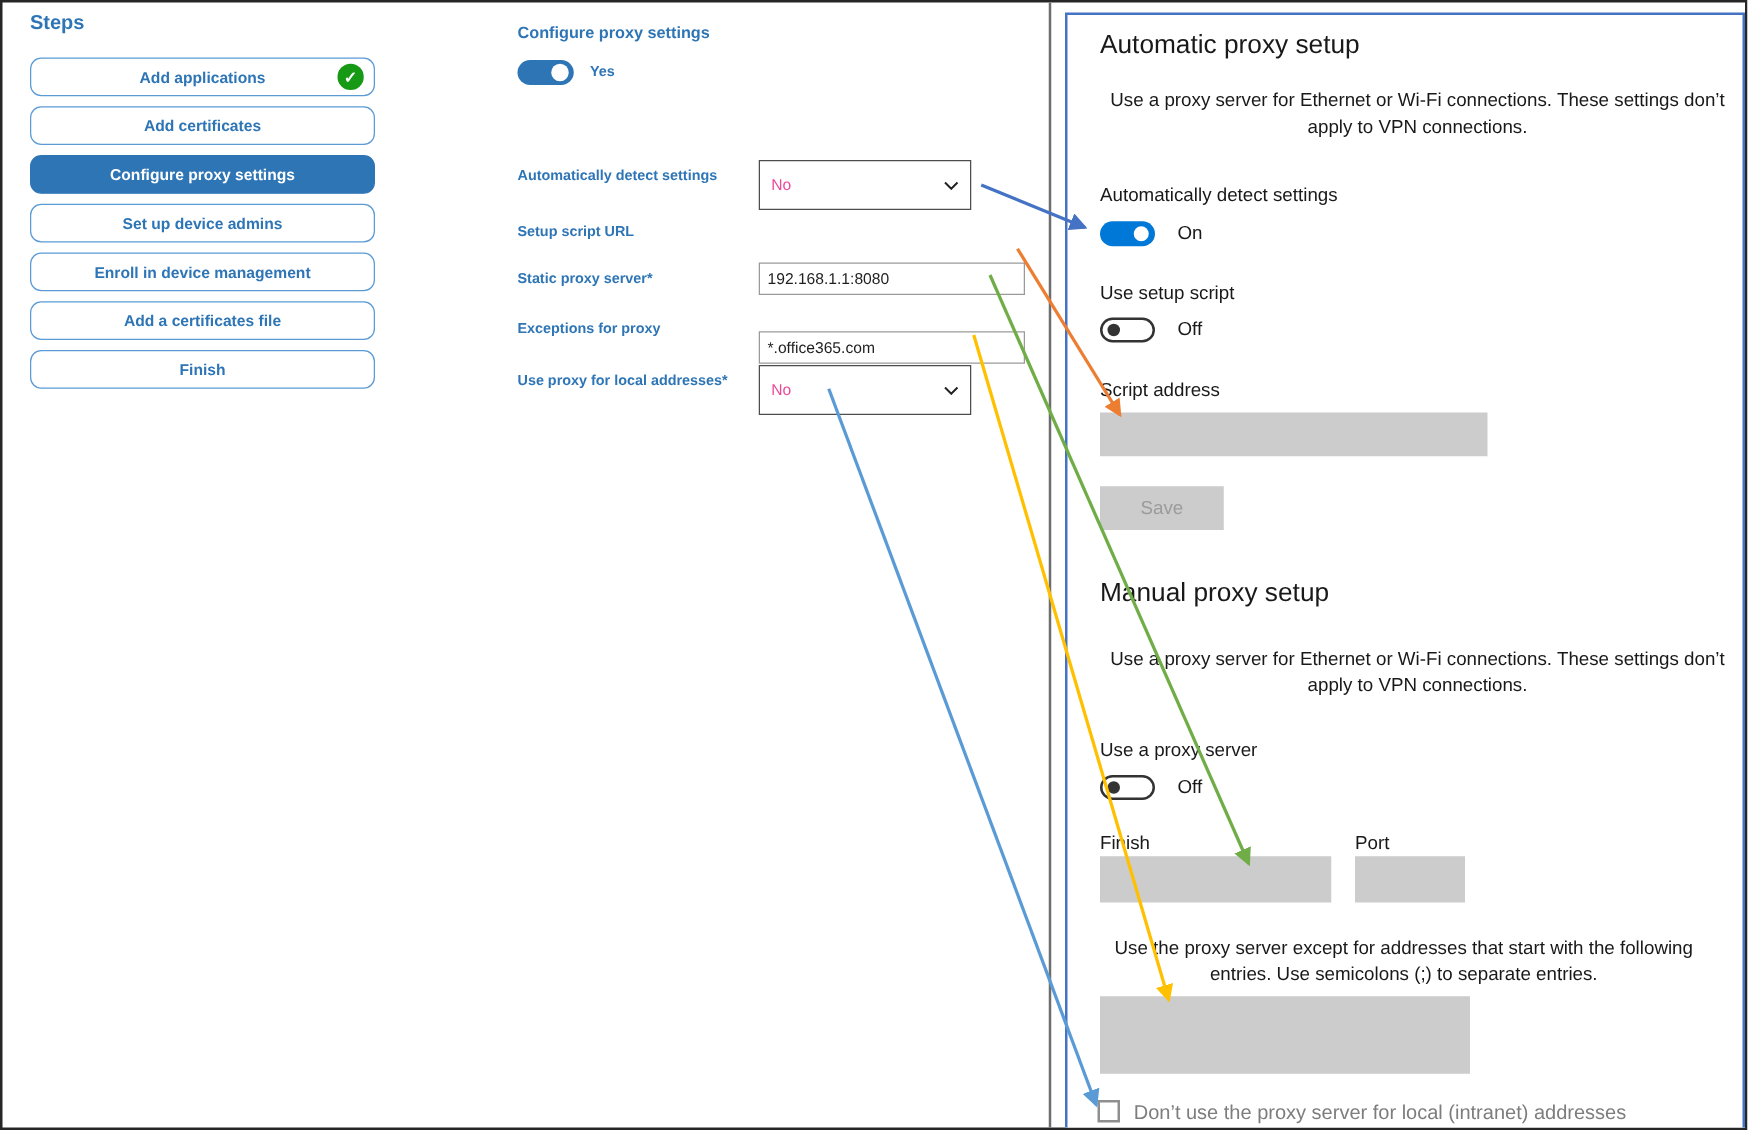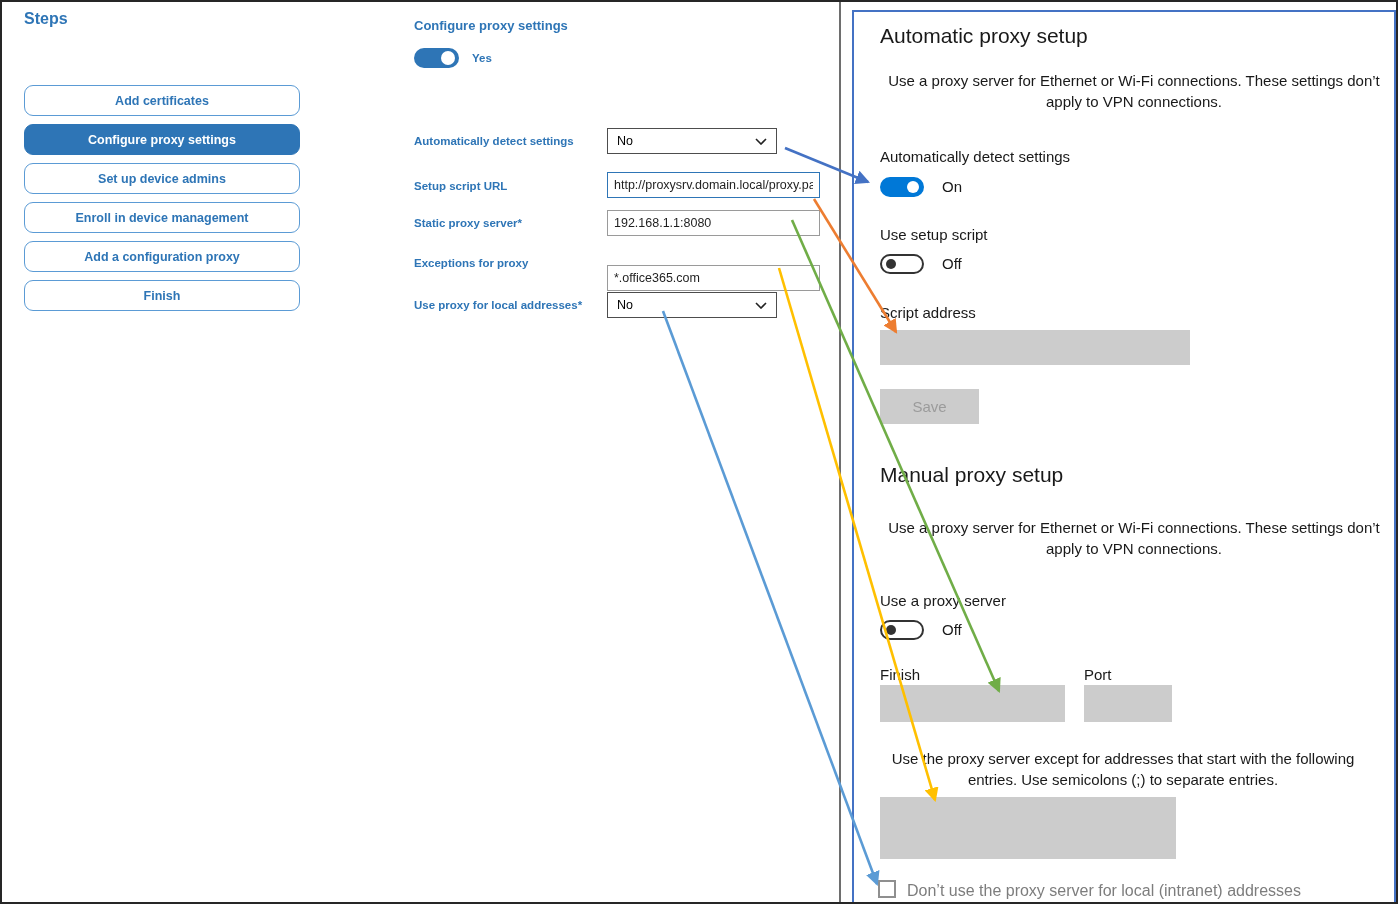--- a/index.html
+++ b/index.html
@@ -45,23 +45,23 @@
   }
   .mini-toggle-label{
     position:absolute;left:470px;top:50px;font-size:11.5px;font-weight:bold;
     color:var(--accent_blue,#2e75b6);
   }
   .flabel{
     position:absolute;left:412px;width:190px;font-size:11.5px;font-weight:bold;
     color:var(--accent_blue,#2e75b6);
   }
   .fselect{
-    position:absolute;left:605px;width:170px;height:26px;box-sizing:border-box;
+    position:absolute;left:605px;width:170px;height:40px;box-sizing:border-box;
     border:1px solid #4d4d4d;background:#fff;display:flex;align-items:center;
-    justify-content:space-between;padding:0 9px;font-size:12.5px;color:#000000;cursor:pointer;
+    justify-content:space-between;padding:0 9px;font-size:12.5px;color:#ec4899;cursor:pointer;
   }
   .finput{
     position:absolute;left:605px;width:213px;height:26px;box-sizing:border-box;
     border:1px solid #9a9a9a;background:#fff;font-size:12.5px;color:#1f1f1f;
     padding:0 6px;font-family:"Liberation Sans", sans-serif;outline:none;
   }
   .finput.focused{border:1.5px solid var(--accent_blue,#2e75b6);}
   
   .divider{
     position:absolute;left:837px;top:0;width:2px;height:904px;background:#6e6e6e;
@@ -101,34 +101,38 @@
   
   .arrows{position:absolute;left:0;top:0;z-index:50;pointer-events:none;}
 </style>
 </head>
 <body>
 
 <div class="frame">
 
   <div class="steps-title">Steps</div>
 
+  <div class="step" style="top:44px">
+    <span>Add applications</span>
+    <span class="check-badge">✓</span>
+  </div>
   <div class="step" style="top:83px">
     <span>Add certificates</span>
   </div>
   <div class="step selected" style="top:122px">
     <span>Configure proxy settings</span>
   </div>
   <div class="step" style="top:161px">
     <span>Set up device admins</span>
   </div>
   <div class="step" style="top:200px">
     <span>Enroll in device management</span>
   </div>
   <div class="step" style="top:239px">
-    <span>Add a configuration proxy</span>
+    <span>Add a certificates file</span>
   </div>
   <div class="step" style="top:278px">
     <span>Finish</span>
   </div>
 
   <div class="form-title">Configure proxy settings</div>
 
   <div class="mini-toggle">
     <span class="knob"></span>
   </div>
@@ -136,21 +140,20 @@
 
   <div class="flabel" style="top:133px">Automatically detect settings</div>
   <div class="fselect" style="top:126px">
     <span>No</span>
     <svg width="12" height="7">
         <polyline points="1,1 6,6 11,1" fill="none" stroke="#222" stroke-width="1.6"></polyline>
       </svg>
   </div>
 
   <div class="flabel" style="top:178px">Setup script URL</div>
-  <input class="finput focused" style="top: 170px;" value="http://proxysrv.domain.local/proxy.pa">
 
   <div class="flabel" style="top:215px">Static proxy server*</div>
   <input class="finput" style="top: 208px;" value="192.168.1.1:8080">
 
   <div class="flabel" style="top:255px">Exceptions for proxy</div>
   <input class="finput" style="top: 263px;" value="*.office365.com">
 
   <div class="flabel" style="top:297px">Use proxy for local addresses*</div>
   <div class="fselect" style="top:290px">
     <span>No</span>

